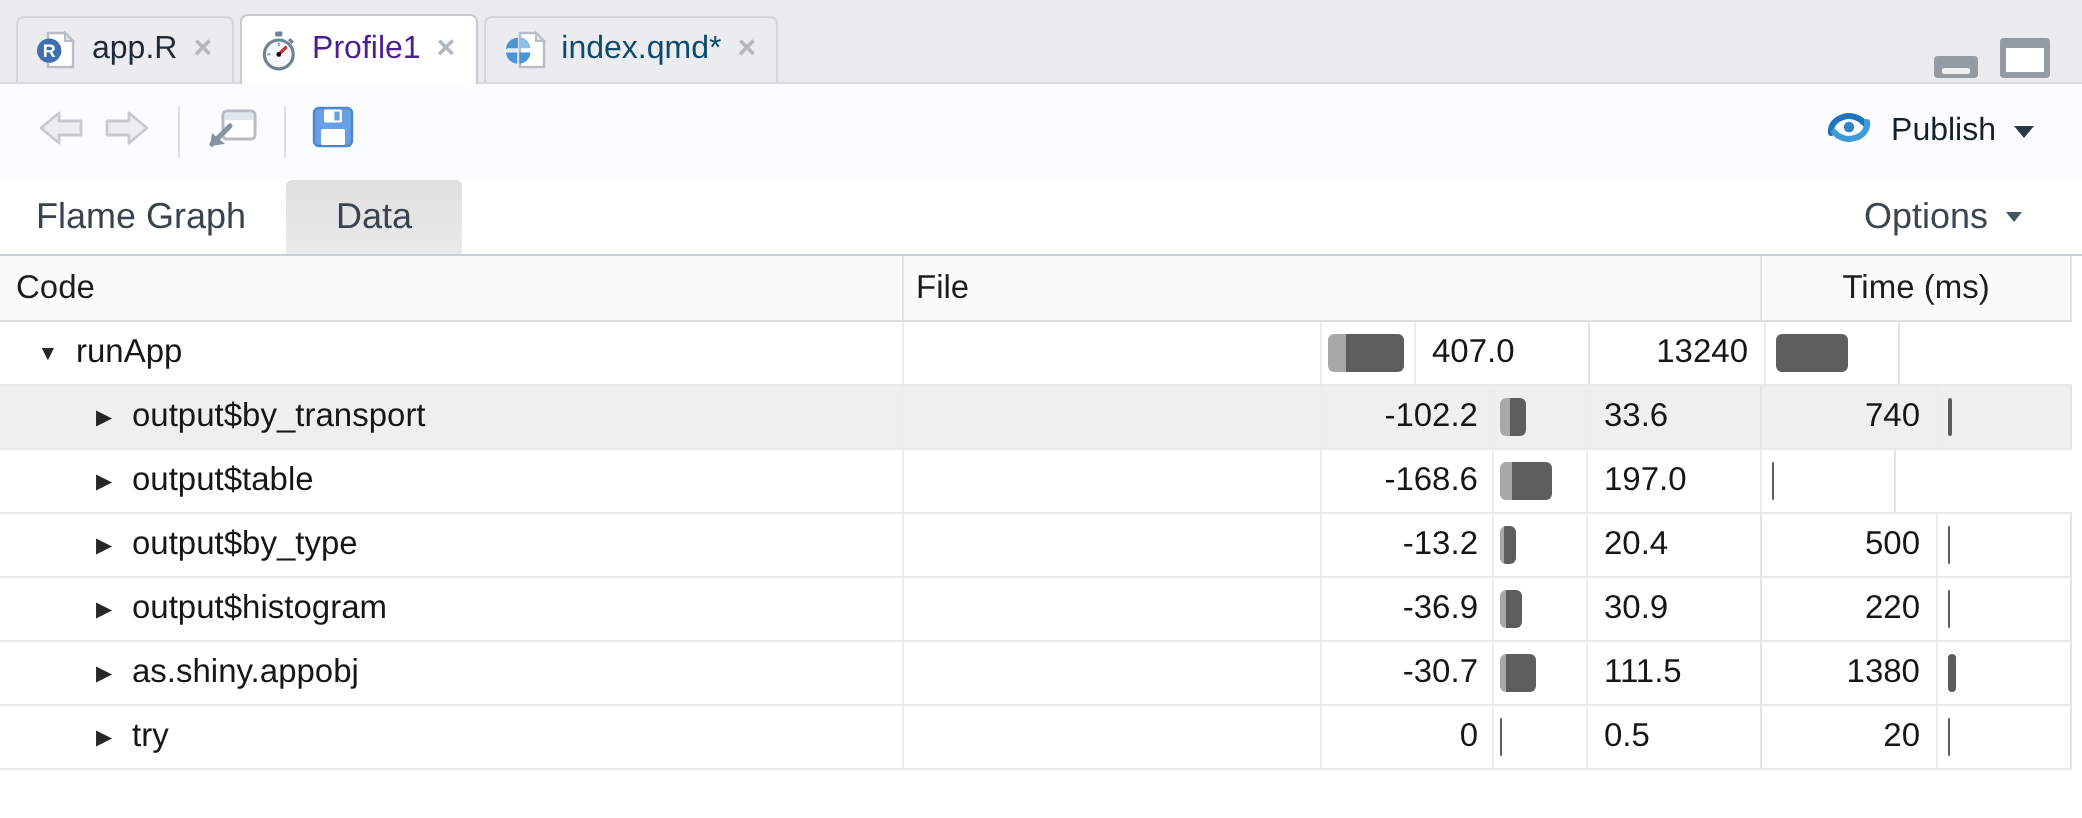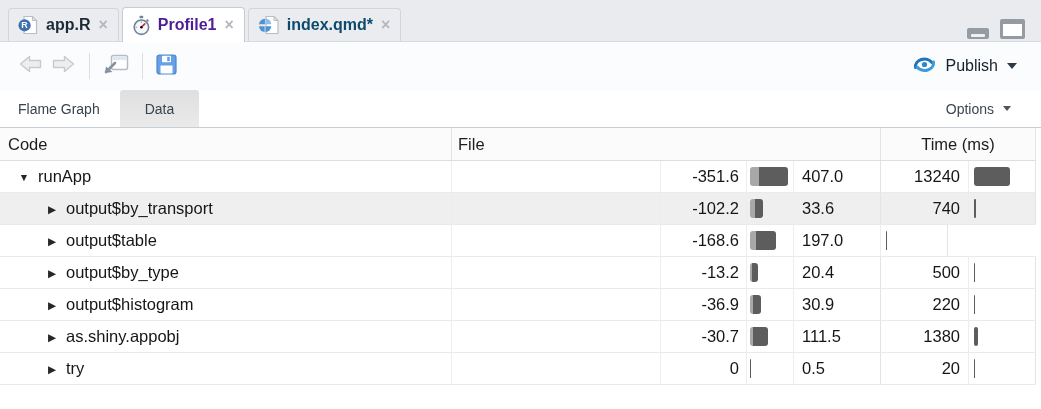--- a/index.html
+++ b/index.html
@@ -17,21 +17,21 @@
     display:flex;align-items:flex-end;padding-left:8px;
   }
   .tab{
     display:flex;align-items:center;height:33px;padding:0 10px 0 9px;
     box-sizing:border-box;margin-right:3px;cursor:default;
     background:#eaecef;border:1px solid #d2d6da;border-bottom:none;
     border-radius:4px 4px 0 0;
   }
   .tab.active{background:#ffffff;border-color:#c7cbcf;height:35px;margin-bottom:-1px;}
   .tabicon{display:flex;align-items:center;margin-right:7px;}
-  .tablabel{font-size:16px;color:#1e2a36;white-space:nowrap;font-weight:bold;}
+  .tablabel{font-size:16px;color:#1e2a36;white-space:nowrap;}
   .tabclose{margin-left:8px;color:#b2b8be;font-size:16px;font-weight:bold;line-height:1;cursor:pointer;}
   .winbtns{position:absolute;right:16px;top:19px;display:flex;align-items:flex-end;gap:11px;}
   .btn-min{width:22px;height:11px;background:#949ba3;border-radius:2px;position:relative;}
   .btn-min::after{content:"";position:absolute;left:4px;right:4px;bottom:2px;height:3px;background:#eef0f2;border-radius:1px;}
   .btn-max{width:25px;height:20px;box-sizing:border-box;border:3px solid #949ba3;border-top-width:5px;border-radius:2px;background:#fff;}
 
   
   .toolbar{
     position:absolute;top:42px;left:0;right:0;height:48px;box-sizing:border-box;
     background:#fbfcfd;display:flex;align-items:center;padding:0 12px 0 14px;
@@ -40,21 +40,21 @@
   .tsep{width:1px;height:26px;background:#dcdfe2;margin:0 9px;}
   .spacer{flex:1;}
   .publish{display:flex;align-items:center;gap:9px;padding:3px 6px;border-radius:3px;cursor:pointer;margin-right:6px;}
   .publish-label{font-size:16px;color:#15202b;}
   .caret{width:0;height:0;border-left:5px solid transparent;border-right:5px solid transparent;border-top:6px solid #2d3a46;}
 
   
   .viewbar{
     position:absolute;top:90px;left:0;right:0;height:38px;box-sizing:border-box;
     background:#fff;border-bottom:1px solid #c9ced3;
-    display:flex;align-items:stretch;font-size:14px;color:#39434d;
+    display:flex;align-items:stretch;font-size:18px;color:#39434d;
   }
   .vseg{display:flex;align-items:center;padding:0 20px;cursor:pointer;white-space:nowrap;}
   .vseg.first{padding-left:18px;}
   .vseg.selected{background:linear-gradient(#dfdfdf,#eaeaea);border-radius:3px 3px 0 0;padding:0 25px;}
   .options{margin-left:auto;display:flex;align-items:center;gap:9px;padding:0 30px 0 12px;cursor:pointer;color:#3c4650;}
   .caret-sm{width:0;height:0;border-left:4px solid transparent;border-right:4px solid transparent;border-top:5px solid #4a545e;}
 
   
   .thead{
     position:absolute;top:128px;left:0;width:1036px;height:33px;box-sizing:border-box;
@@ -213,21 +213,20 @@
     <div class="hc h-time">Time (ms)</div>
   </div>
 
   <div class="tbody">
       <div class="trow">
       <div class="tc c-code" style="padding-left: 18px;">
         <span class="tri">▼</span>
         <span>runApp</span>
       </div>
       <div class="tc c-file"></div>
-      <div class="tc c-memneg">-351.6</div>
       <div class="tc c-membar">
         <span class="membar-wrap">
           <span class="bar-neg" style="width: 9px;"></span>
           <span class="bar-pos" style="width: 29px;"></span>
         </span>
       </div>
       <div class="tc c-mempos">407.0</div>
       <div class="tc c-timeval">13240</div>
       <div class="tc c-timebar">
         <span class="bar-time" style="width: 36px;"></span>

